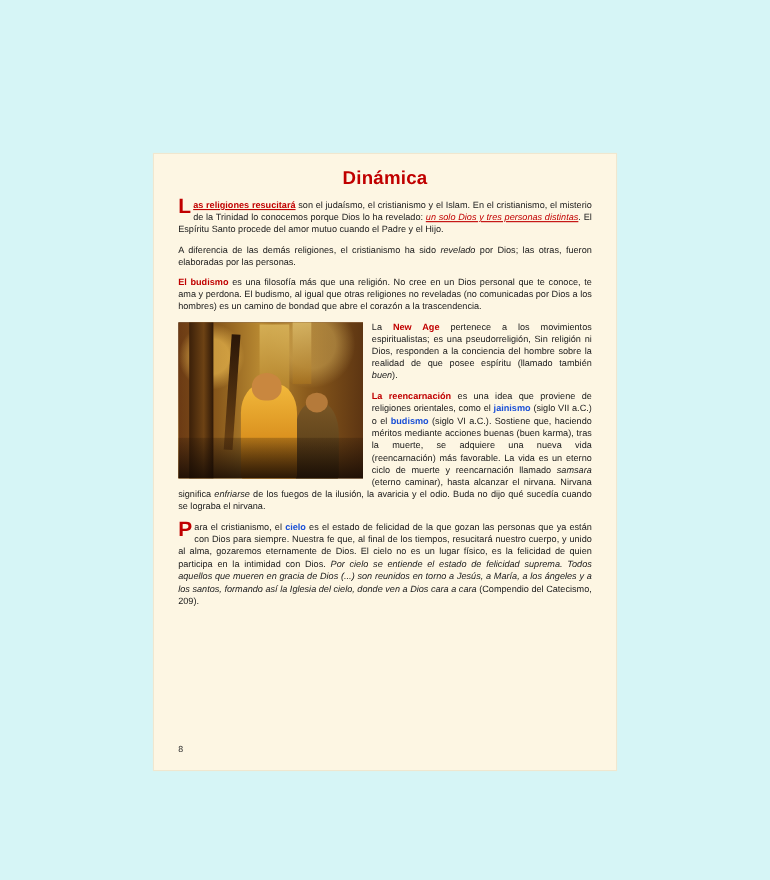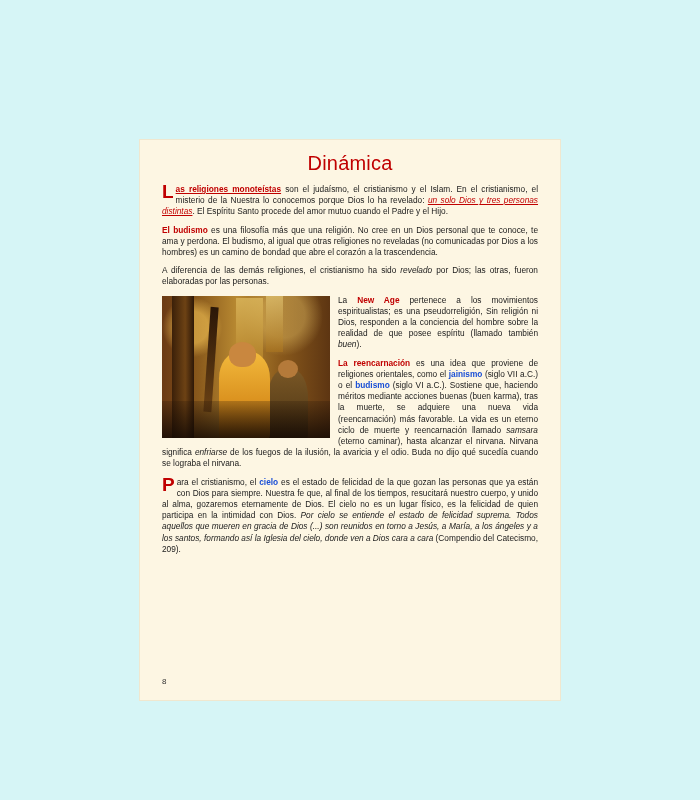--- a/index.html
+++ b/index.html
@@ -44,22 +44,22 @@
     position: absolute;
     left: 22px;
     top: 12px;
     width: 376px;
     height: 536px;
   }
 
   .doc-title {
     text-align: center;
     color: #c00000;
-    font-size: 20px;
-    font-weight: normal;
+    font-size: 17px;
+    font-weight: bold;
     margin: 0 0 9px 0;
     letter-spacing: 0.2px;
   }
 
   .para {
     font-size: 8.3px;
     line-height: 11.2px;
     color: #1a1a1a;
     text-align: justify;
     margin: 0 0 7px 0;
@@ -162,29 +162,29 @@
 <body>
 
 <div id="page">
   <div id="board">
     <div id="sheet">
       <div id="sheet-inner">
 
         <div class="doc-title">Dinámica</div>
 
         <p class="para">
-          <span class="dropcap">L</span><span class="redb ul">as religiones monoteístas</span><span> son el judaísmo, el cristianismo y el Islam. En el cristianismo, el misterio de la Nuestra lo conocemos porque Dios lo ha revelado: </span><span class="red it ul">un solo Dios y tres personas distintas</span><span>. El Espíritu Santo procede del amor mutuo cuando el Padre y el Hijo.</span>
+          <span class="dropcap">L</span><span class="redb ul">as religiones resucitará</span><span> son el judaísmo, el cristianismo y el Islam. En el cristianismo, el misterio de la Trinidad lo conocemos porque Dios lo ha revelado: </span><span class="red it ul">un solo Dios y tres personas distintas</span><span>. El Espíritu Santo procede del amor mutuo cuando el Padre y el Hijo.</span>
+        </p>
+
+        <p class="para">
+          <span>A diferencia de las demás religiones, el cristianismo ha sido </span><span class="it">revelado</span><span> por Dios; las otras, fueron elaboradas por las personas.</span>
         </p>
 
         <p class="para">
           <span class="redb">El budismo</span><span> es una filosofía más que una religión. No cree en un Dios personal que te conoce, te ama y perdona. El budismo, al igual que otras religiones no reveladas (no comunicadas por Dios a los hombres) es un camino de bondad que abre el corazón a la trascendencia.</span>
-        </p>
-
-        <p class="para">
-          <span>A diferencia de las demás religiones, el cristianismo ha sido </span><span class="it">revelado</span><span> por Dios; las otras, fueron elaboradas por las personas.</span>
         </p>
 
         <div class="photo-block">
           <div class="photo">
             <div class="wall"></div>
             <div class="banner"></div>
             <div class="banner2"></div>
             <div class="pillar"></div>
             <div class="staff"></div>
             <div class="monk-b"></div>

